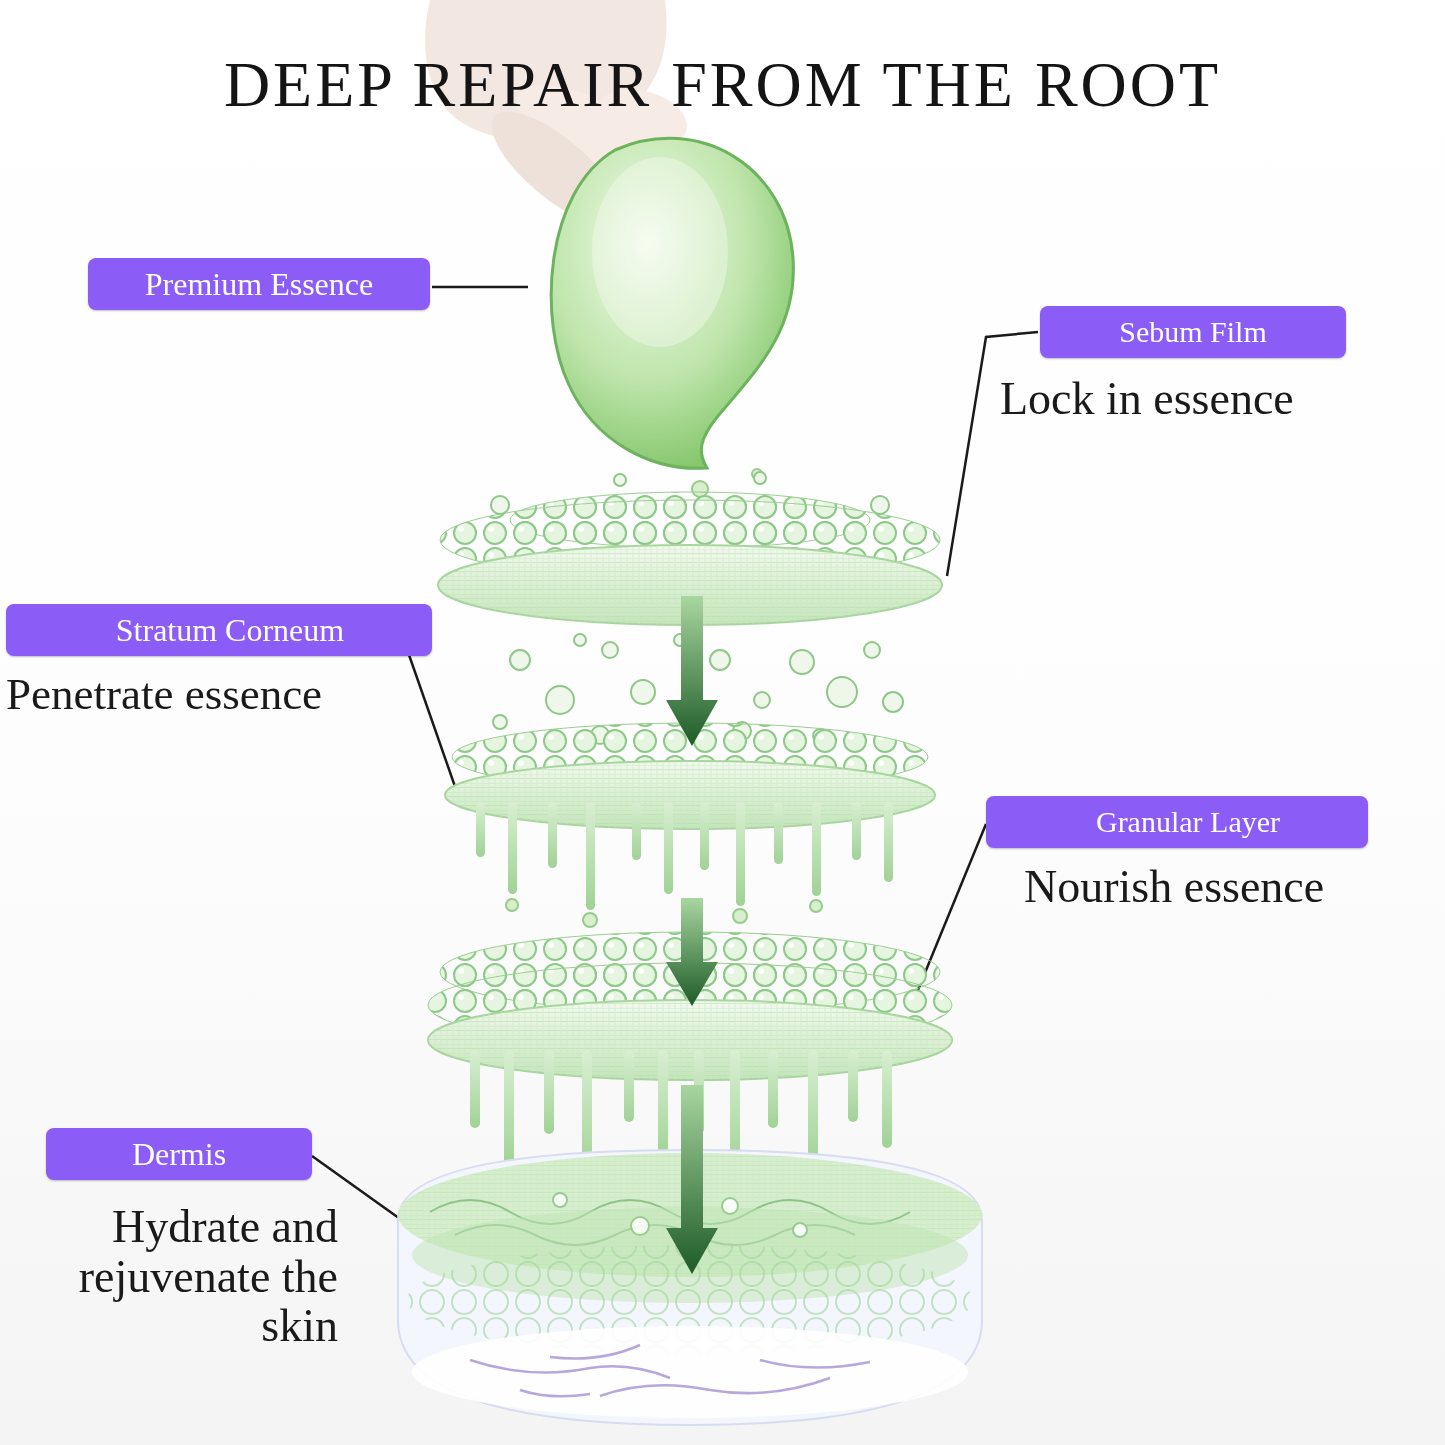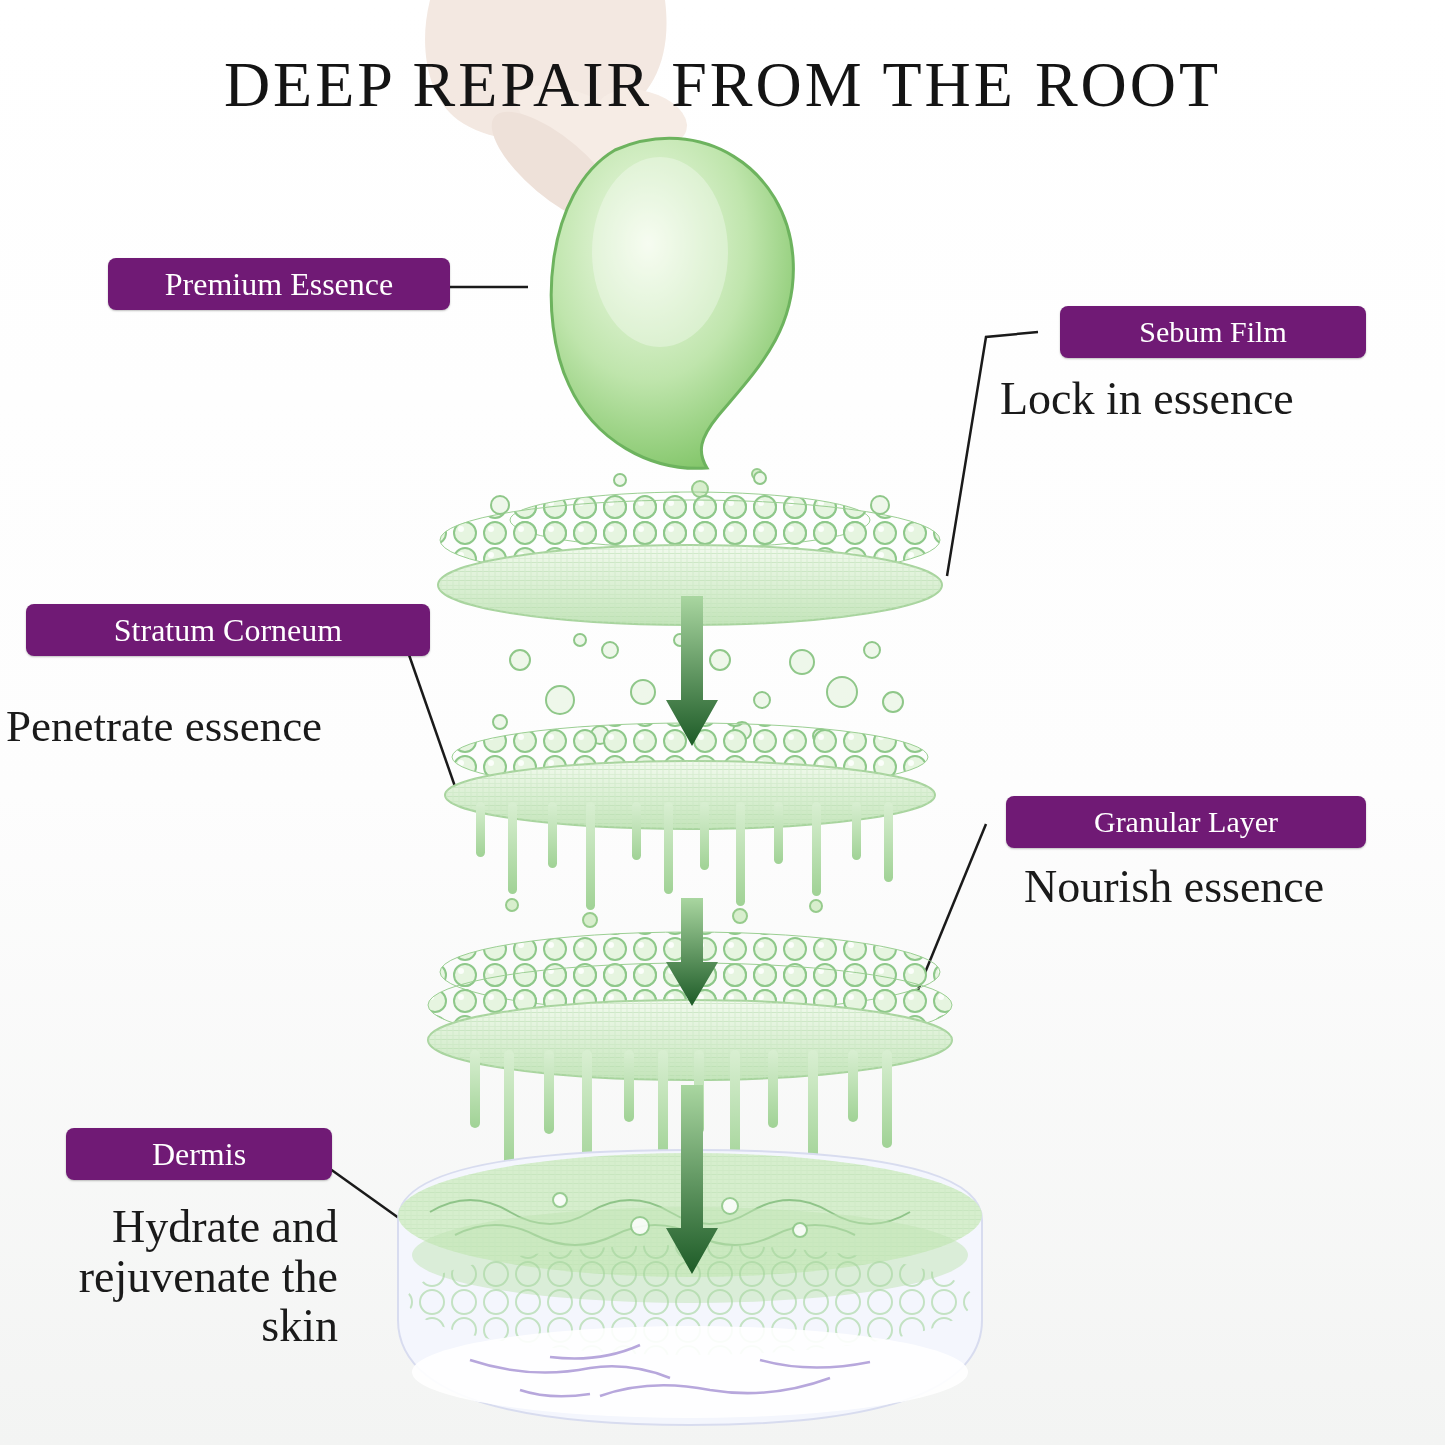--- a/index.html
+++ b/index.html
@@ -7,23 +7,23 @@
     width:1445px;height:1445px;position:relative;overflow:hidden;
     background:linear-gradient(180deg,#ffffff 0%,#fdfdfd 55%,#f3f4f3 100%);
     font-family:"Liberation Serif","DejaVu Serif",serif;
   }
   .stage{position:absolute;inset:0;}
   .title{
     position:absolute;left:0;top:20px;width:1445px;text-align:center;
     font-size:64px;letter-spacing:3px;color:#141414;font-weight:500;margin-top:28px;
   }
   .pill{
-    position:absolute;background:#701a75;color:#ffffff;border-radius:8px;
+    position:absolute;background:#8b5cf6;color:#ffffff;border-radius:8px;
     display:flex;align-items:center;justify-content:center;
-    font-size:32px;height:52px;box-shadow:0 1px 2px rgba(0,0,0,.25);margin-left:20px;
+    font-size:32px;height:52px;box-shadow:0 1px 2px rgba(0,0,0,.25);
   }
   .desc{
     position:absolute;color:#1a1a1a;font-size:46px;line-height:1.08;
   }
   .illus{position:absolute;left:0;top:0;}
 </style>
 </head>
 <body>
 
 <div class="stage">
@@ -198,27 +198,27 @@
       <path d="M681 1085 L681 1228 L666 1228 L692 1274 L718 1228 L703 1228 L703 1085 Z" fill="url(#arrowGrad)"></path>
     </g>
   </svg>
 
   <div class="title">DEEP REPAIR FROM THE ROOT</div>
 
   <div class="pill" style="left:88px;top:258px;width:342px;">Premium Essence</div>
 
   <div class="pill" style="left:1040px;top:306px;width:306px;font-size:30px;">Sebum Film</div>
 
-  <div class="pill" style="left:6px;top:604px;width:404px;">Stratum Corneum</div>
-
-  <div class="pill" style="left:986px;top:796px;width:360px;font-size:30px;">Granular Layer</div>
+  <div class="pill" style="left:6px;top:604px;width:404px;padding-left:22px;">Stratum Corneum</div>
+
+  <div class="pill" style="left:986px;top:796px;width:360px;font-size:30px;padding-left:22px;">Granular Layer</div>
 
   <div class="pill" style="left:46px;top:1128px;width:266px;font-family:Liberation Serif, serif;">Dermis</div>
 
   <div class="desc" style="left:1000px;top:374px;width:420px;">Lock in essence</div>
 
-  <div class="desc" style="left:6px;top:670px;width:430px;font-size:45px;margin-top:32px;">Penetrate essence</div>
+  <div class="desc" style="left:6px;top:670px;width:430px;font-size:45px;">Penetrate essence</div>
 
   <div class="desc" style="left:1024px;top:862px;width:380px;">Nourish essence</div>
 
   <div class="desc" style="left:8px;top:1202px;width:330px;text-align:right;">Hydrate and rejuvenate the skin</div>
 
 </div>
 
 </body></html>

